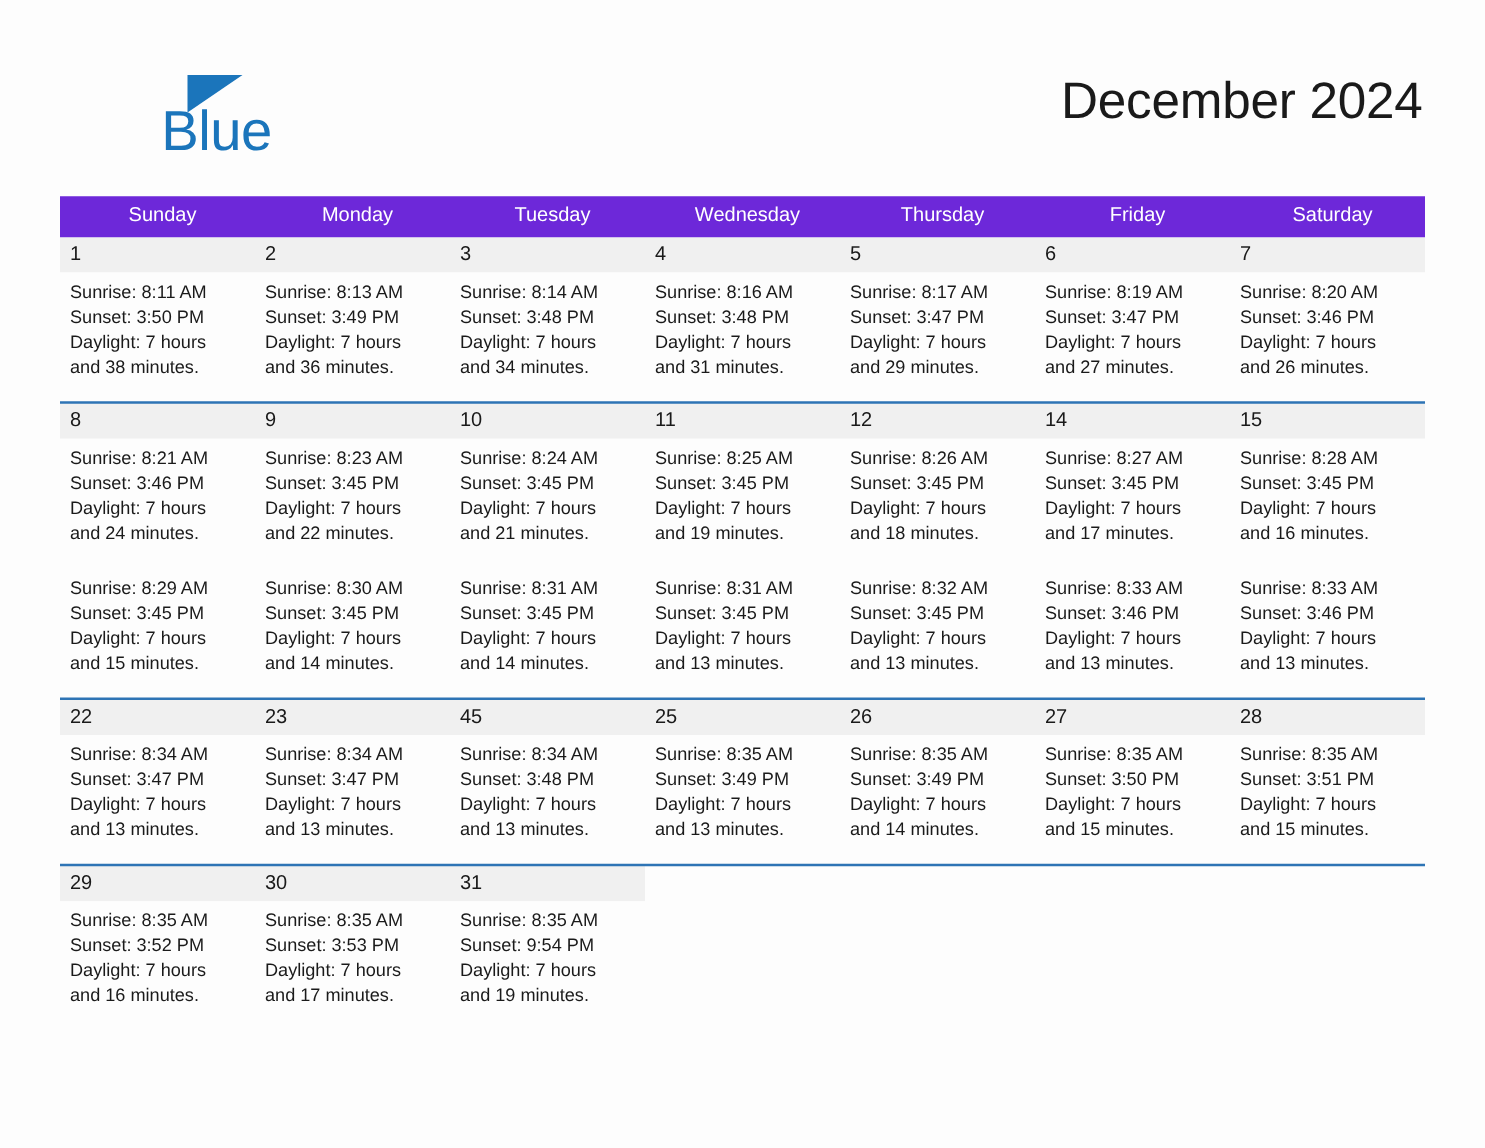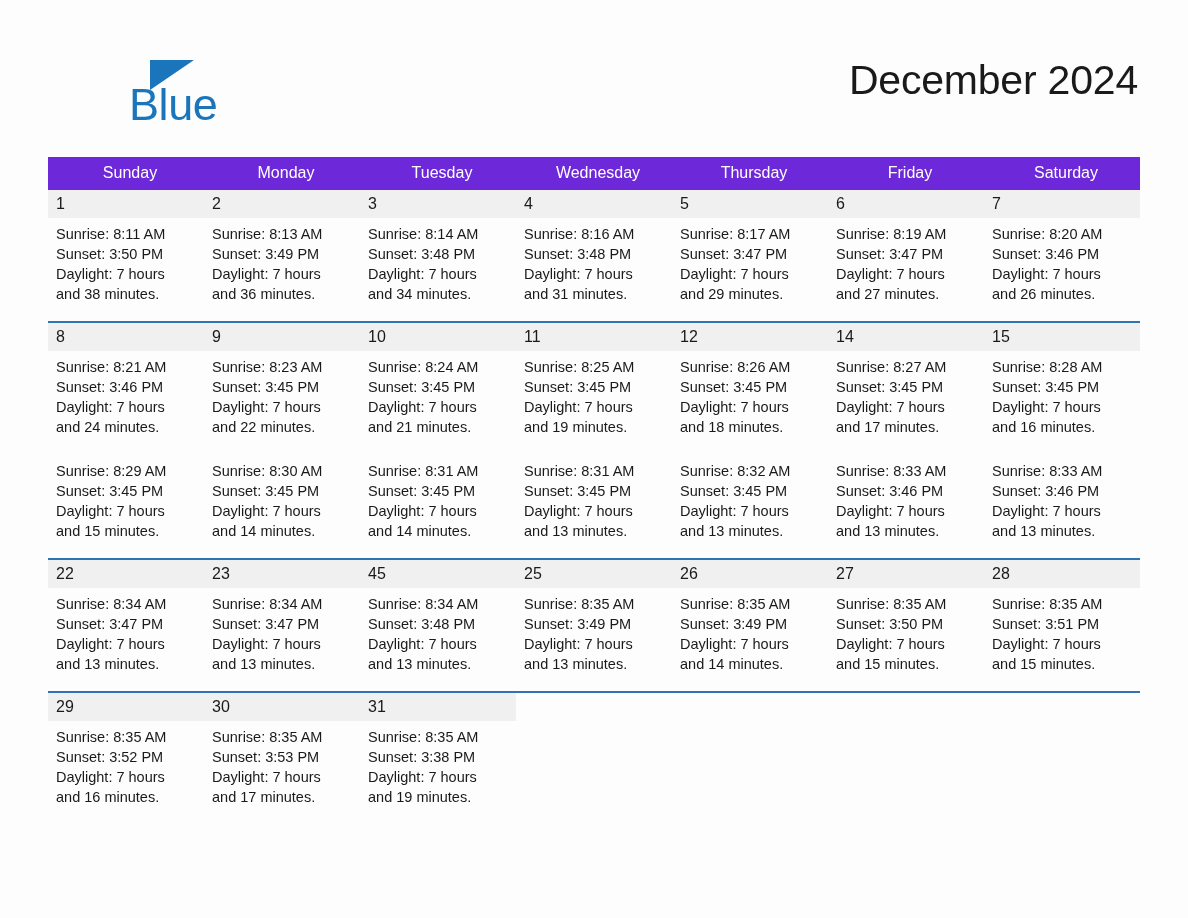--- a/index.html
+++ b/index.html
@@ -387,21 +387,21 @@
           <span class="ln">and 16 minutes.</span>
         </td>
         <td>
           <span class="ln">Sunrise: 8:35 AM</span>
           <span class="ln">Sunset: 3:53 PM</span>
           <span class="ln">Daylight: 7 hours</span>
           <span class="ln">and 17 minutes.</span>
         </td>
         <td>
           <span class="ln">Sunrise: 8:35 AM</span>
-          <span class="ln">Sunset: 3:38 PM</span>
+          <span class="ln">Sunset: 9:54 PM</span>
           <span class="ln">Daylight: 7 hours</span>
           <span class="ln">and 19 minutes.</span>
         </td>
         <td></td>
         <td></td>
         <td></td>
         <td></td>
       </tr>
 
     </tbody>

